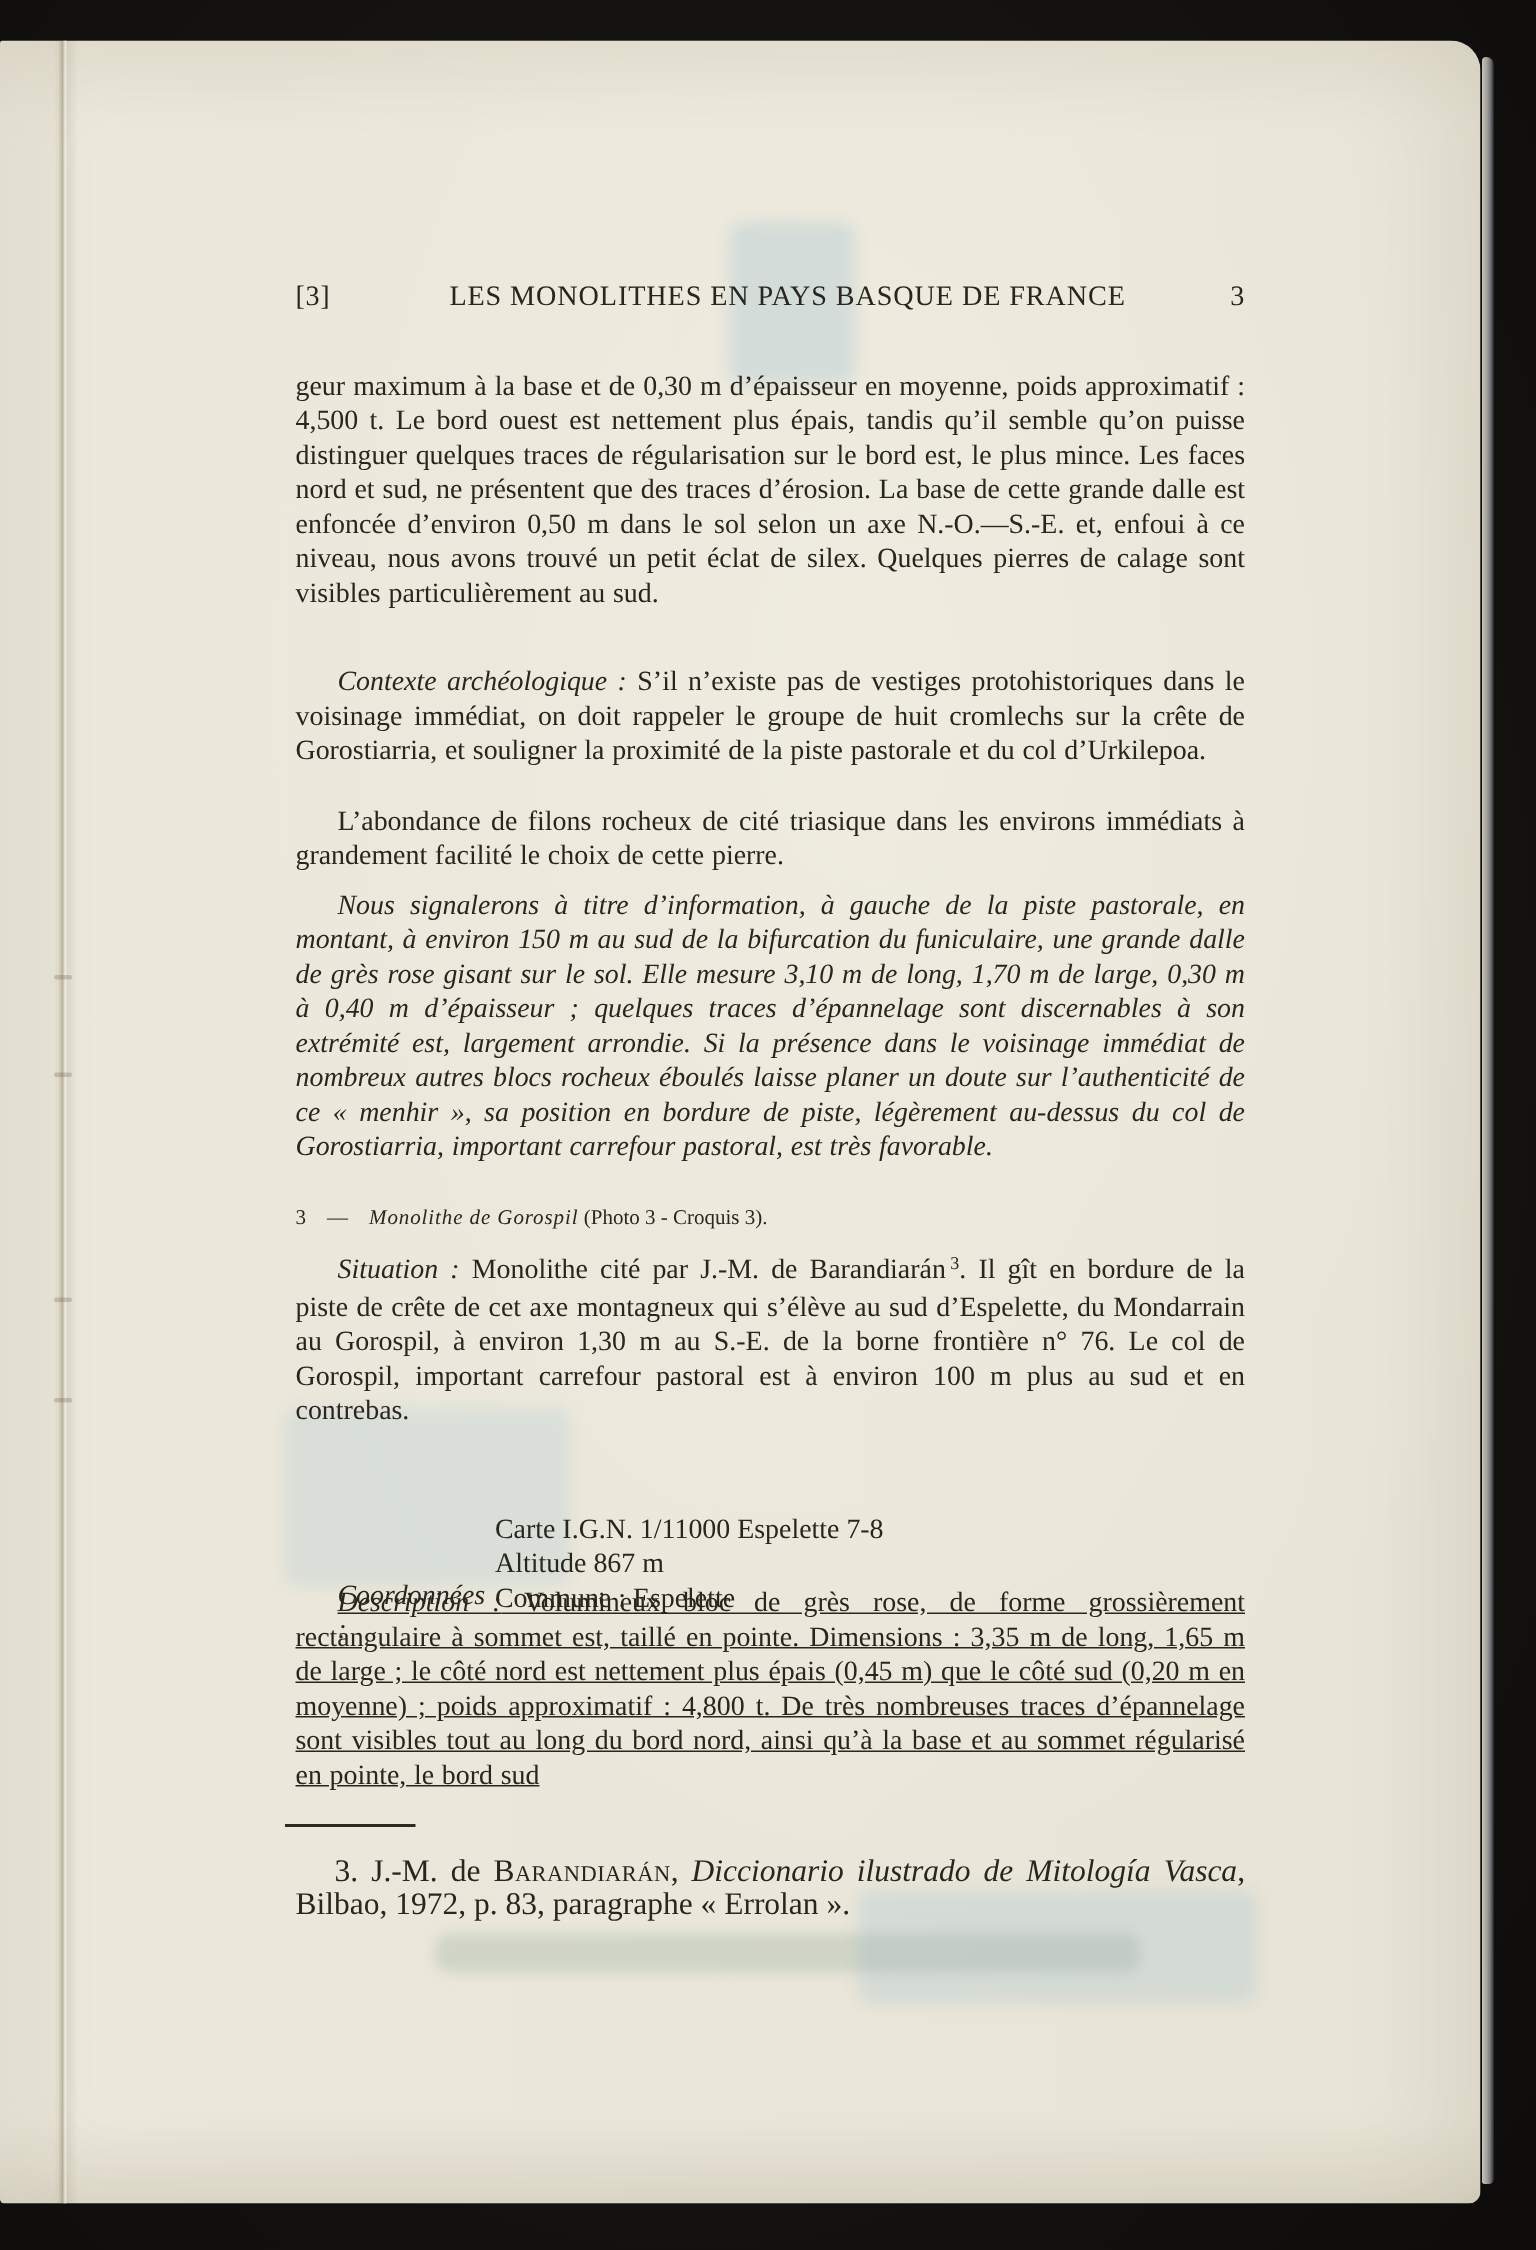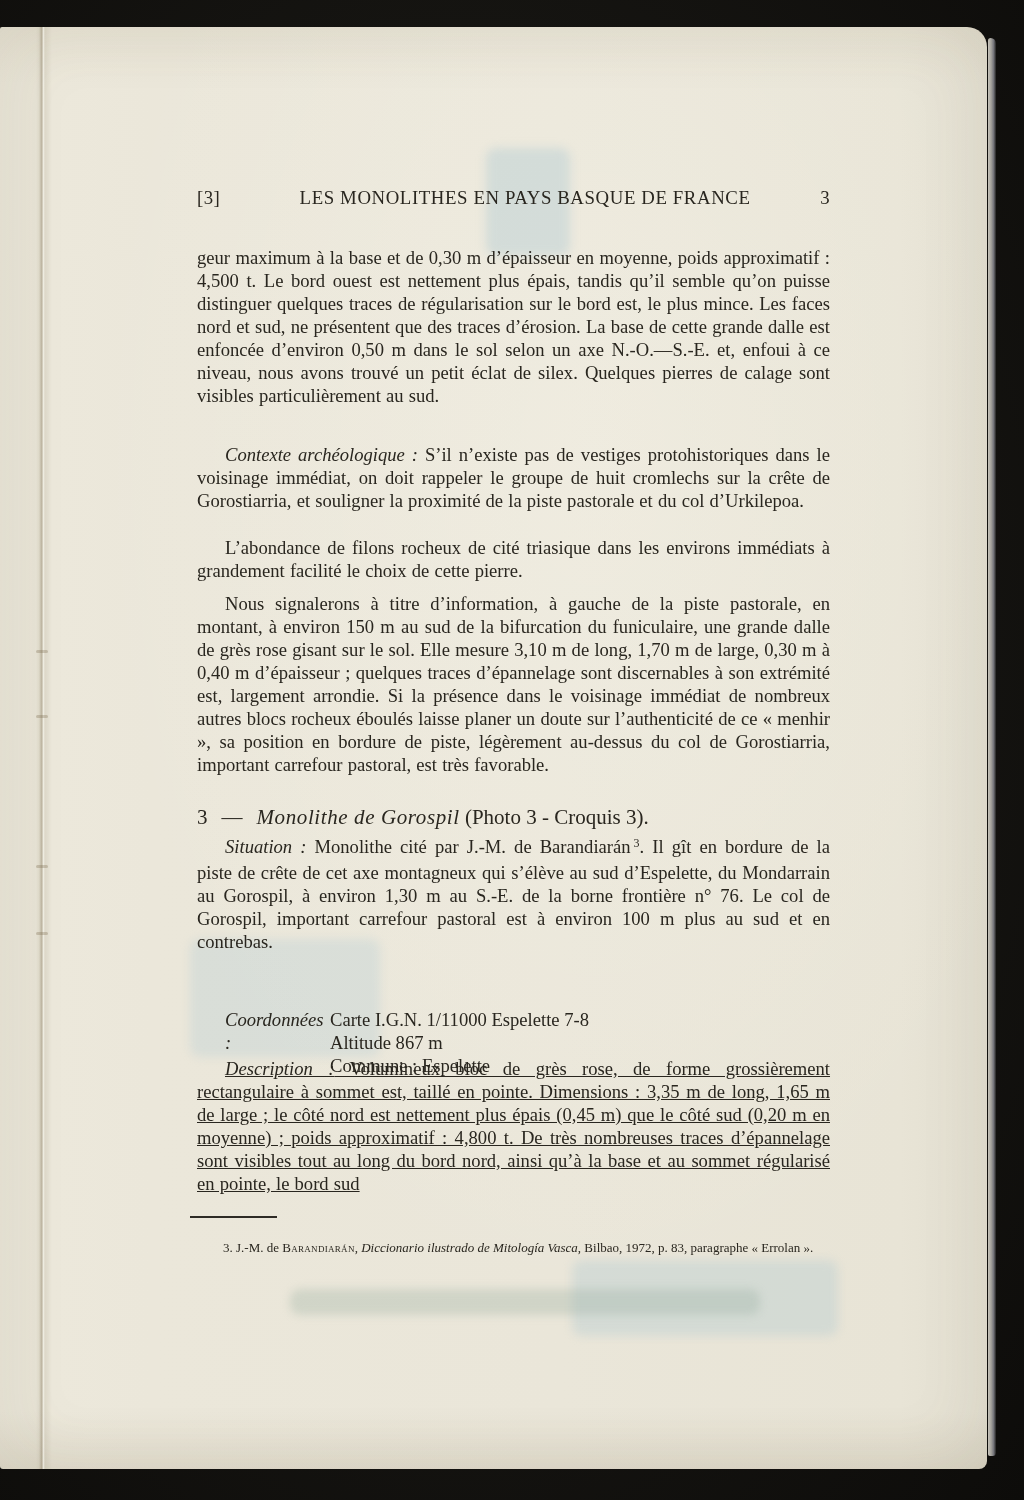--- a/index.html
+++ b/index.html
@@ -54,46 +54,46 @@
   .header .num-left { flex: none; }
   .header .title { flex: 1; text-align: center; letter-spacing: 0.6px; padding-left: 14px; }
   .header .num-right { flex: none; text-align: right; min-width: 14px; }
 
   .para {
     font-size: 18.6px; line-height: 23px;
     text-align: justify; text-indent: 28px;
     word-spacing: 0.5px;
   }
   .para.cont { text-indent: 0; }
-  .it { font-style: italic; }
+  .it { font-style: italic; margin-top: 44px; }
 
-  .heading { top: 778px; font-size: 21px; }
+  .heading { top: 778px; font-size: 14px; }
   .heading .h-num { margin-right: 14px; }
   .heading .h-dash { margin-right: 14px; }
   .heading .it { letter-spacing: 0.6px; }
 
   sup.fn-ref { font-size: 12px; vertical-align: baseline;
     position: relative; top: -6px; margin-left: 3px; }
 
   .coord { top: 981px; display: flex; font-size: 18.6px; line-height: 23px; }
   .coord-label { flex: none; width: 133px; padding-left: 28px; box-sizing: border-box; }
   .coord-values { flex: 1; }
 
   .p1 { top: 219px; }
   .p2 { top: 416px; }
   .p3 { top: 509px; }
-  .p4 { top: 565px; }
+  .p4 { top: 565px; font-style: italic; }
   .situation { top: 808px; }
   .description { top: 1030px; text-decoration: underline; }
 
   .footnote-rule { top: 1189px; left: -7px; width: 87px; height: 2px;
     background: #2e2b25; position: absolute; }
   .footnote {
     top: 1210px;
-    font-size: 13px; line-height: 21.5px;
+    font-size: 21px; line-height: 21.5px;
     text-align: justify; text-indent: 26px;
   }
   .sc { font-variant: small-caps; letter-spacing: 0.3px; }
 </style>
 </head>
 <body>
 
 <div class="scan-bg"></div>
 
 <div class="page">

